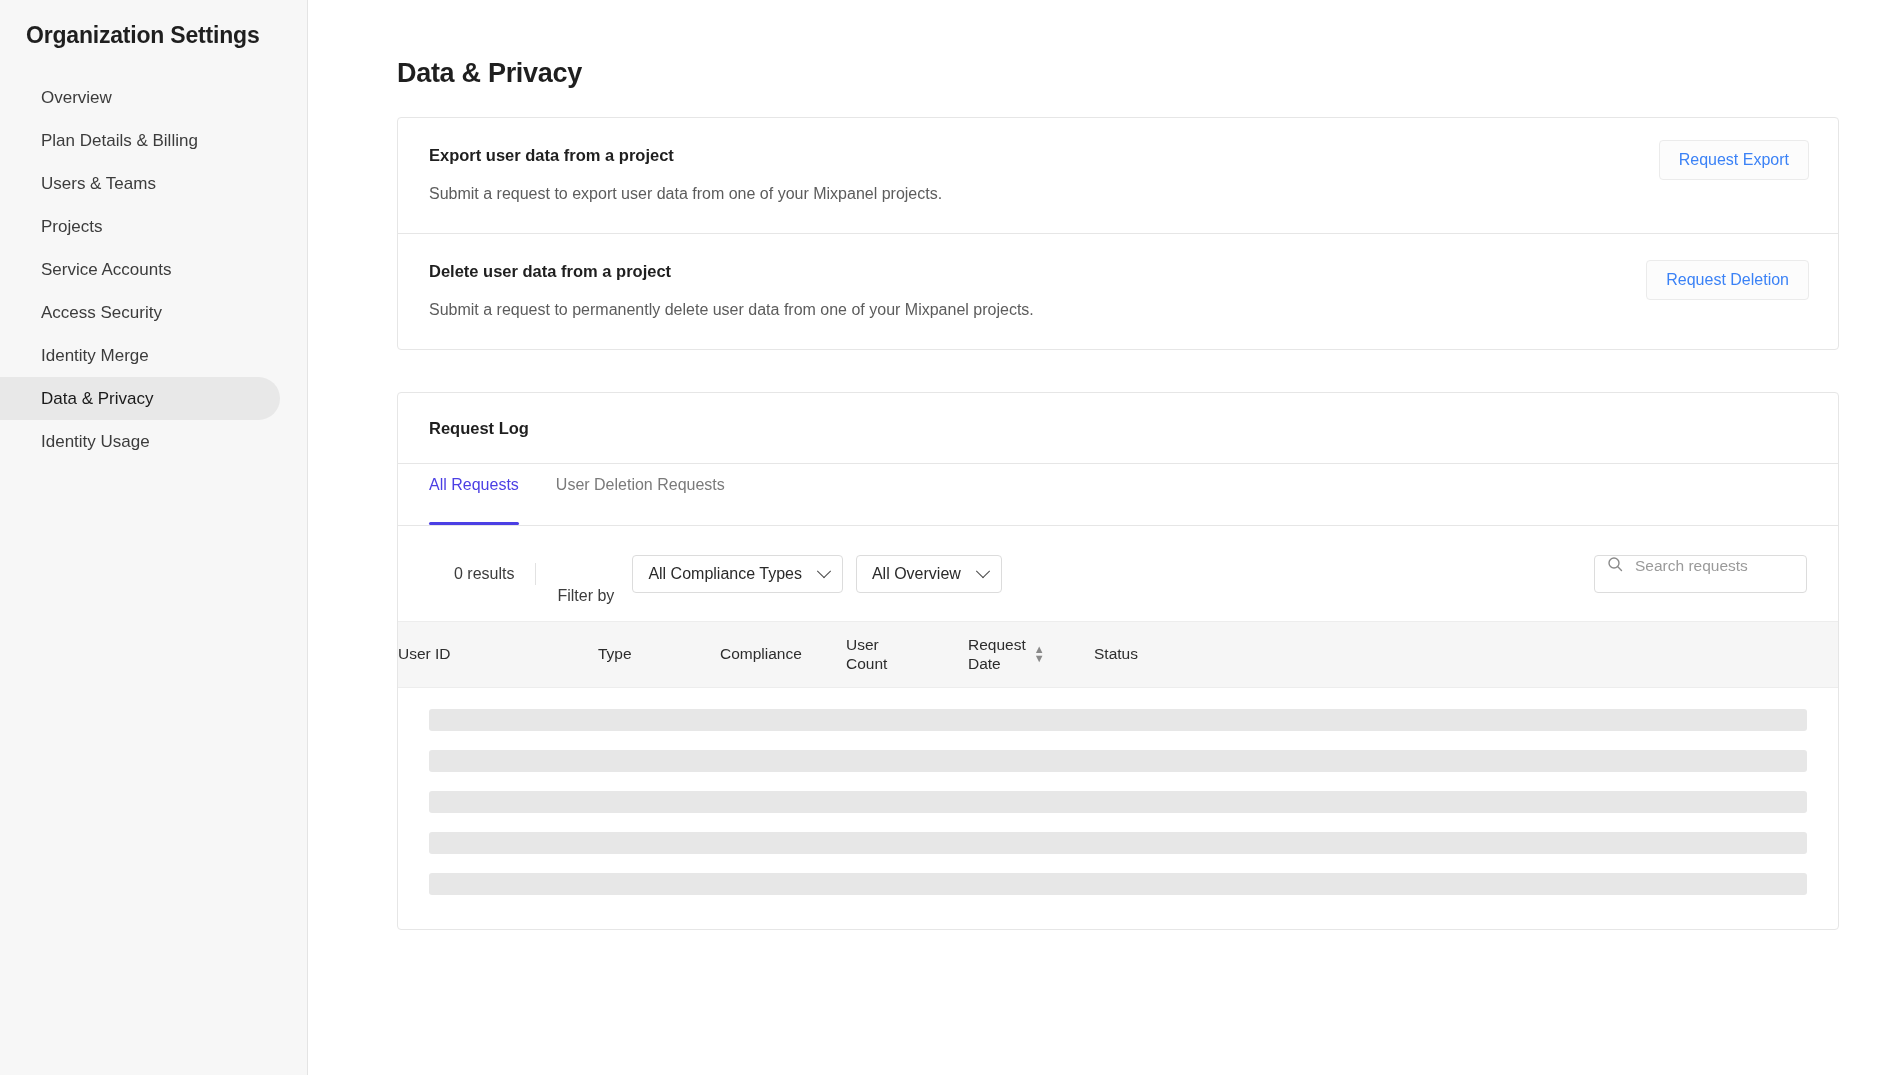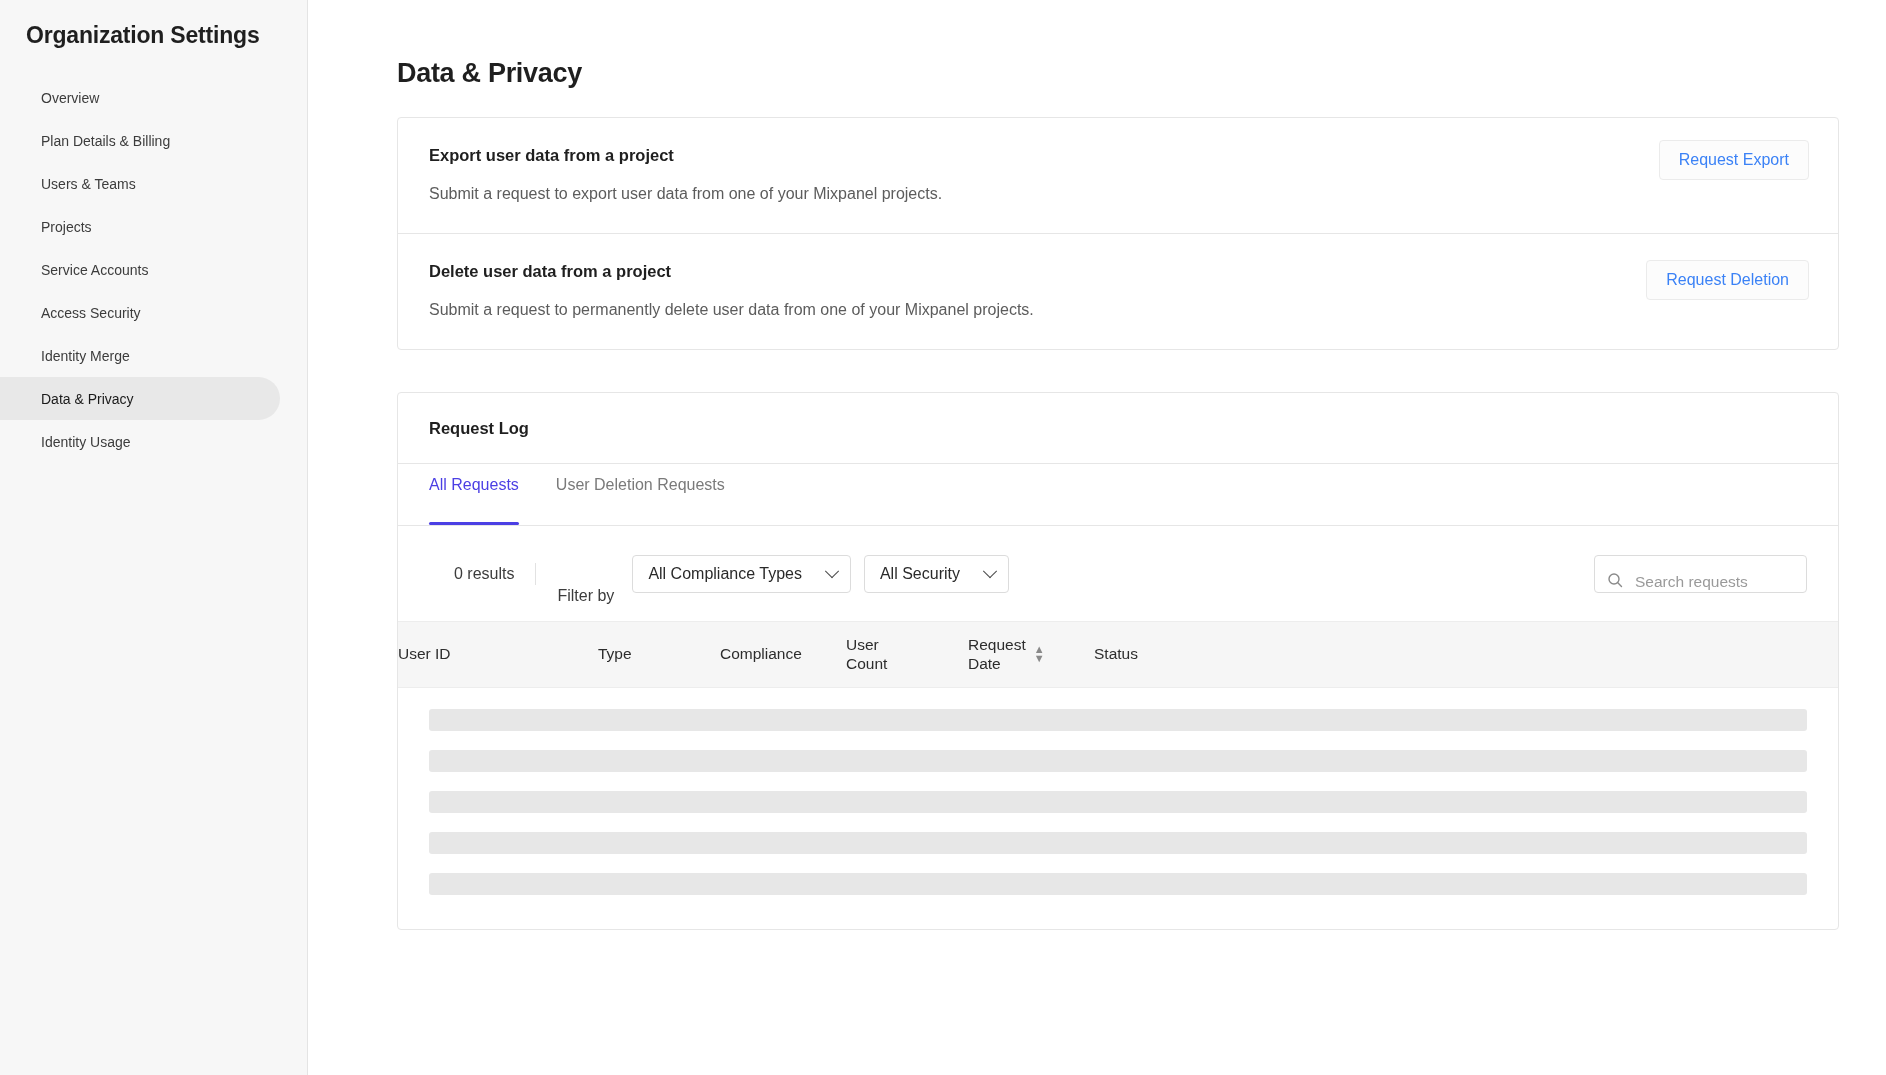--- a/index.html
+++ b/index.html
@@ -35,21 +35,21 @@
     padding: 0 26px;
     margin-bottom: 27px;
     letter-spacing: -0.2px;
   }
   .nav-list { display: flex; flex-direction: column; }
   .nav-item {
     height: 43px;
     display: flex;
     align-items: center;
     padding-left: 41px;
-    font-size: 14px;
+    font-size: 17px;
     color: #3c3c3c;
     cursor: pointer;
     border-radius: 0 22px 22px 0;
     margin-right: 27px;
   }
   .nav-item.active {
     background: #e8e8e8;
     color: #1a1a1a;
   }
 
@@ -175,39 +175,39 @@
     height: 38px;
     border: 1px solid #dcdcdc;
     border-radius: 4px;
     background: #fff;
     display: flex;
     align-items: center;
     padding: 0 13px 0 15px;
     font-size: 16px;
     color: #2a2a2a;
     cursor: pointer;
-    gap: 25px;
+    gap: 17px;
     margin-right: 13px;
   }
   .chev {
     display: inline-block;
     width: 10px;
     height: 10px;
     border-right: 1.6px solid #4a4a4a;
     border-bottom: 1.6px solid #4a4a4a;
     transform: rotate(45deg) translate(-2px, -2px);
   }
   .search-box {
     margin-left: auto;
     width: 213px;
     height: 38px;
     border: 1px solid #dcdcdc;
     border-radius: 4px;
     display: flex;
-    align-items: flex-end;
+    align-items: flex-start;
     padding: 0 12px;
     gap: 10px;
     background: #fff;
   }
   .search-input {
     border: none;
     outline: none;
     font-size: 15.5px;
     color: #2a2a2a;
     font-family: "Liberation Sans", sans-serif;
@@ -330,21 +330,21 @@
           <div class="results-count">0 results</div>
           <div class="vdiv"></div>
           <div class="filter-label">Filter by</div>
 
           <div class="select">
             <span>All Compliance Types</span>
             <span class="chev"></span>
           </div>
 
           <div class="select">
-            <span>All Security</span>
+            <span>All Overview</span>
             <span class="chev"></span>
           </div>
 
           <div class="search-box">
             <span>
               <svg width="16" height="16" viewBox="0 0 16 16" fill="none" aria-hidden="true">
                 <circle cx="7" cy="7" r="5" stroke="#8a8a8a" stroke-width="1.4"></circle>
                 <line x1="10.8" y1="10.8" x2="14.5" y2="14.5" stroke="#8a8a8a" stroke-width="1.4" stroke-linecap="round"></line>
               </svg>
             </span>

